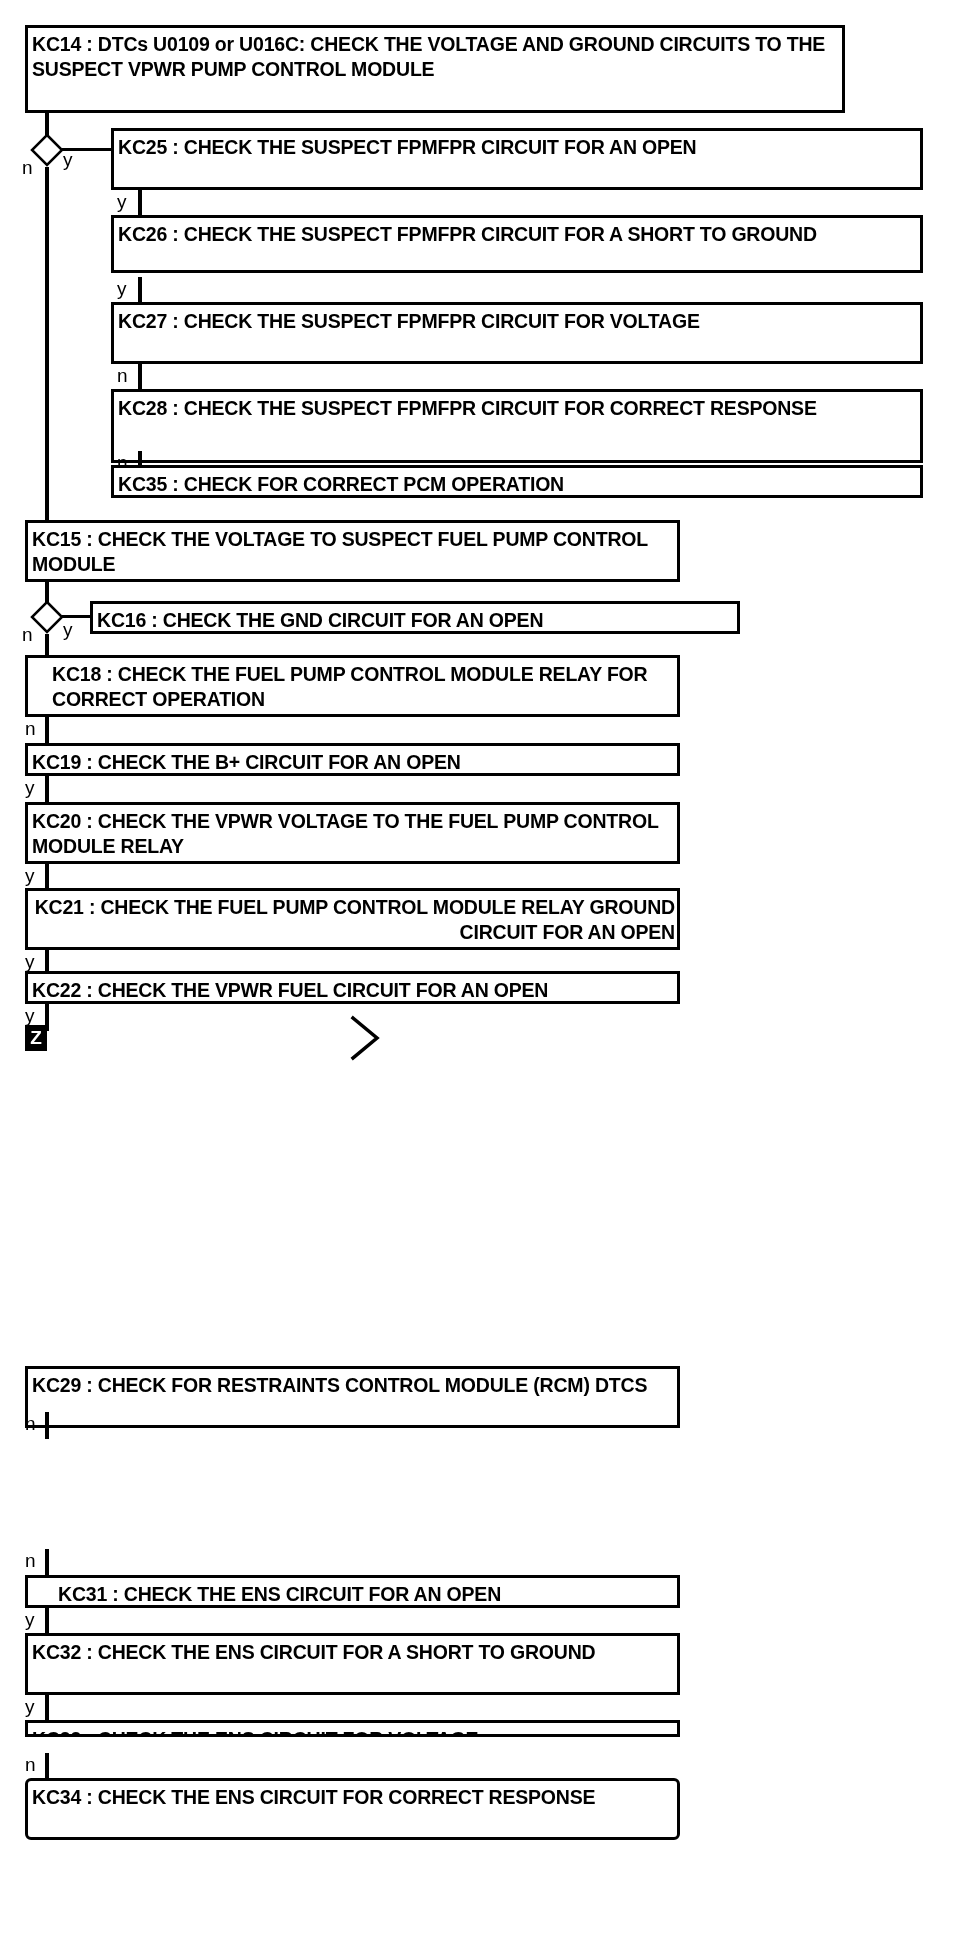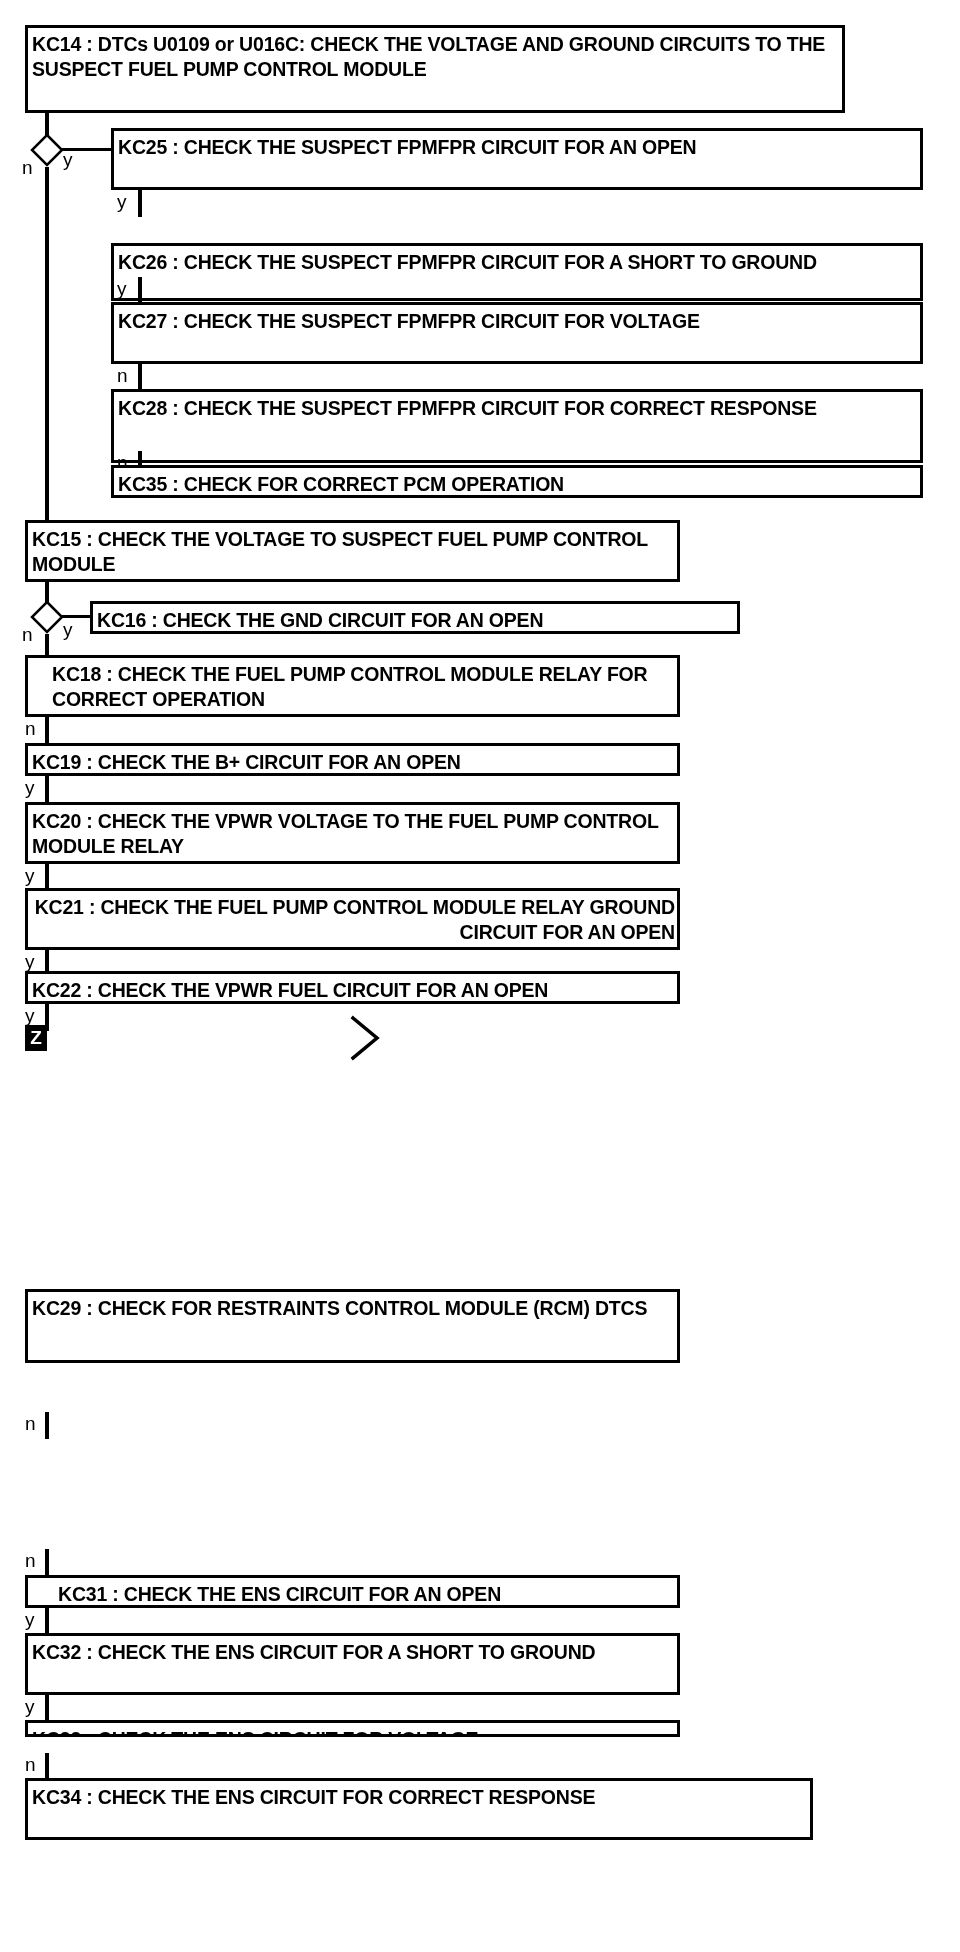--- a/index.html
+++ b/index.html
@@ -72,41 +72,41 @@
     width: 40px;
     height: 56px;
   }
   .chevron svg { display: block; }
 </style>
 </head>
 <body>
 
 <div id="canvas">
 
-  <div class="node" style="left:25px; top:25px; width:820px; height:88px;">KC14 : DTCs U0109 or U016C: CHECK THE VOLTAGE AND GROUND CIRCUITS TO THE SUSPECT FUEL PUMP CONTROL MODULE</div>
+  <div class="node" style="left:25px; top:25px; width:820px; height:88px;">KC14 : DTCs U0109 or U016C: CHECK THE VOLTAGE AND GROUND CIRCUITS TO THE SUSPECT VPWR PUMP CONTROL MODULE</div>
 
   <div class="conn vline" style="left:45px; top:113px; width:4px; height:37px;"></div>
 
   <div class="diamond" style="left:30px; top:133px;">
     <svg width="34" height="34" viewBox="0 0 34 34">
       <polygon points="17,2 32,17 17,32 2,17" fill="#ffffff" stroke="#000000" stroke-width="2.5"></polygon>
     </svg>
   </div>
   <div class="branch-label" style="left:22px; top:158px;">n</div>
   <div class="branch-label" style="left:63px; top:150px;">y</div>
 
   <div class="conn hline" style="left:62px; top:148px; width:52px; height:3px;"></div>
 
   <div class="conn vline" style="left:45px; top:167px; width:4px; height:355px;"></div>
 
   <div class="node" style="left:111px; top:128px; width:812px; height:62px;">KC25 : CHECK THE SUSPECT FPMFPR CIRCUIT FOR AN OPEN</div>
   <div class="conn vline" style="left:138px; top:190px; width:4px; height:27px;"></div>
   <div class="branch-label" style="left:117px; top:192px;">y</div>
 
-  <div class="node" style="left:111px; top:215px; width:812px; height:58px;margin-top:28px;">KC26 : CHECK THE SUSPECT FPMFPR CIRCUIT FOR A SHORT TO GROUND</div>
+  <div class="node" style="left:111px; top:215px; width:812px; height:58px;">KC26 : CHECK THE SUSPECT FPMFPR CIRCUIT FOR A SHORT TO GROUND</div>
   <div class="conn vline" style="left:138px; top:277px; width:4px; height:27px;"></div>
   <div class="branch-label" style="left:117px; top:279px;">y</div>
 
   <div class="node" style="left:111px; top:302px; width:812px; height:62px;">KC27 : CHECK THE SUSPECT FPMFPR CIRCUIT FOR VOLTAGE</div>
   <div class="conn vline" style="left:138px; top:364px; width:4px; height:27px;"></div>
   <div class="branch-label" style="left:117px; top:366px;">n</div>
 
   <div class="node" style="left:111px; top:389px; width:812px; height:74px;">KC28 : CHECK THE SUSPECT FPMFPR CIRCUIT FOR CORRECT RESPONSE</div>
   <div class="conn vline" style="left:138px; top:451px; width:4px; height:27px;"></div>
   <div class="branch-label" style="left:117px; top:453px;">n</div>
@@ -149,34 +149,34 @@
   <div class="branch-label" style="left:25px; top:1006px;">y</div>
 
   <div class="zmark" style="left:25px; top:1025px;">Z</div>
 
   <div class="chevron" style="left:345px; top:1010px;">
     <svg width="40" height="56" viewBox="0 0 40 56">
       <polyline points="8,8 32,28 8,48" fill="none" stroke="#000000" stroke-width="3.5" stroke-linecap="square" stroke-linejoin="miter"></polyline>
     </svg>
   </div>
 
-  <div class="node" style="left:25px; top:1289px; width:655px; height:74px;">KC29 : CHECK FOR RESTRAINTS CONTROL MODULE (RCM) DTCS</div>
+  <div class="node" style="left:25px; top:1366px; width:655px; height:62px;">KC29 : CHECK FOR RESTRAINTS CONTROL MODULE (RCM) DTCS</div>
   <div class="conn vline" style="left:45px; top:1412px; width:4px; height:27px;"></div>
   <div class="branch-label" style="left:25px; top:1414px;">n</div>
 
   <div class="conn vline" style="left:45px; top:1549px; width:4px; height:27px;"></div>
   <div class="branch-label" style="left:25px; top:1551px;">n</div>
 
   <div class="node" style="left:25px; top:1575px; width:655px; height:33px;padding-left:30px;">KC31 : CHECK THE ENS CIRCUIT FOR AN OPEN</div>
   <div class="conn vline" style="left:45px; top:1608px; width:4px; height:27px;"></div>
   <div class="branch-label" style="left:25px; top:1610px;">y</div>
 
   <div class="node" style="left:25px; top:1633px; width:655px; height:62px;">KC32 : CHECK THE ENS CIRCUIT FOR A SHORT TO GROUND</div>
   <div class="conn vline" style="left:45px; top:1695px; width:4px; height:27px;"></div>
   <div class="branch-label" style="left:25px; top:1697px;">y</div>
 
   <div class="node" style="left:25px; top:1720px; width:655px; height:17px;">KC33 : CHECK THE ENS CIRCUIT FOR VOLTAGE</div>
   <div class="conn vline" style="left:45px; top:1753px; width:4px; height:27px;"></div>
   <div class="branch-label" style="left:25px; top:1755px;">n</div>
 
-  <div class="node" style="left:25px; top:1778px; width:788px; height:62px;">KC34 : CHECK THE ENS CIRCUIT FOR CORRECT RESPONSE</div>
+  <div class="node" style="left:25px; top:1778px; width:655px; height:62px;border-radius:6px;">KC34 : CHECK THE ENS CIRCUIT FOR CORRECT RESPONSE</div>
 
 </div>
 
 </body></html>

